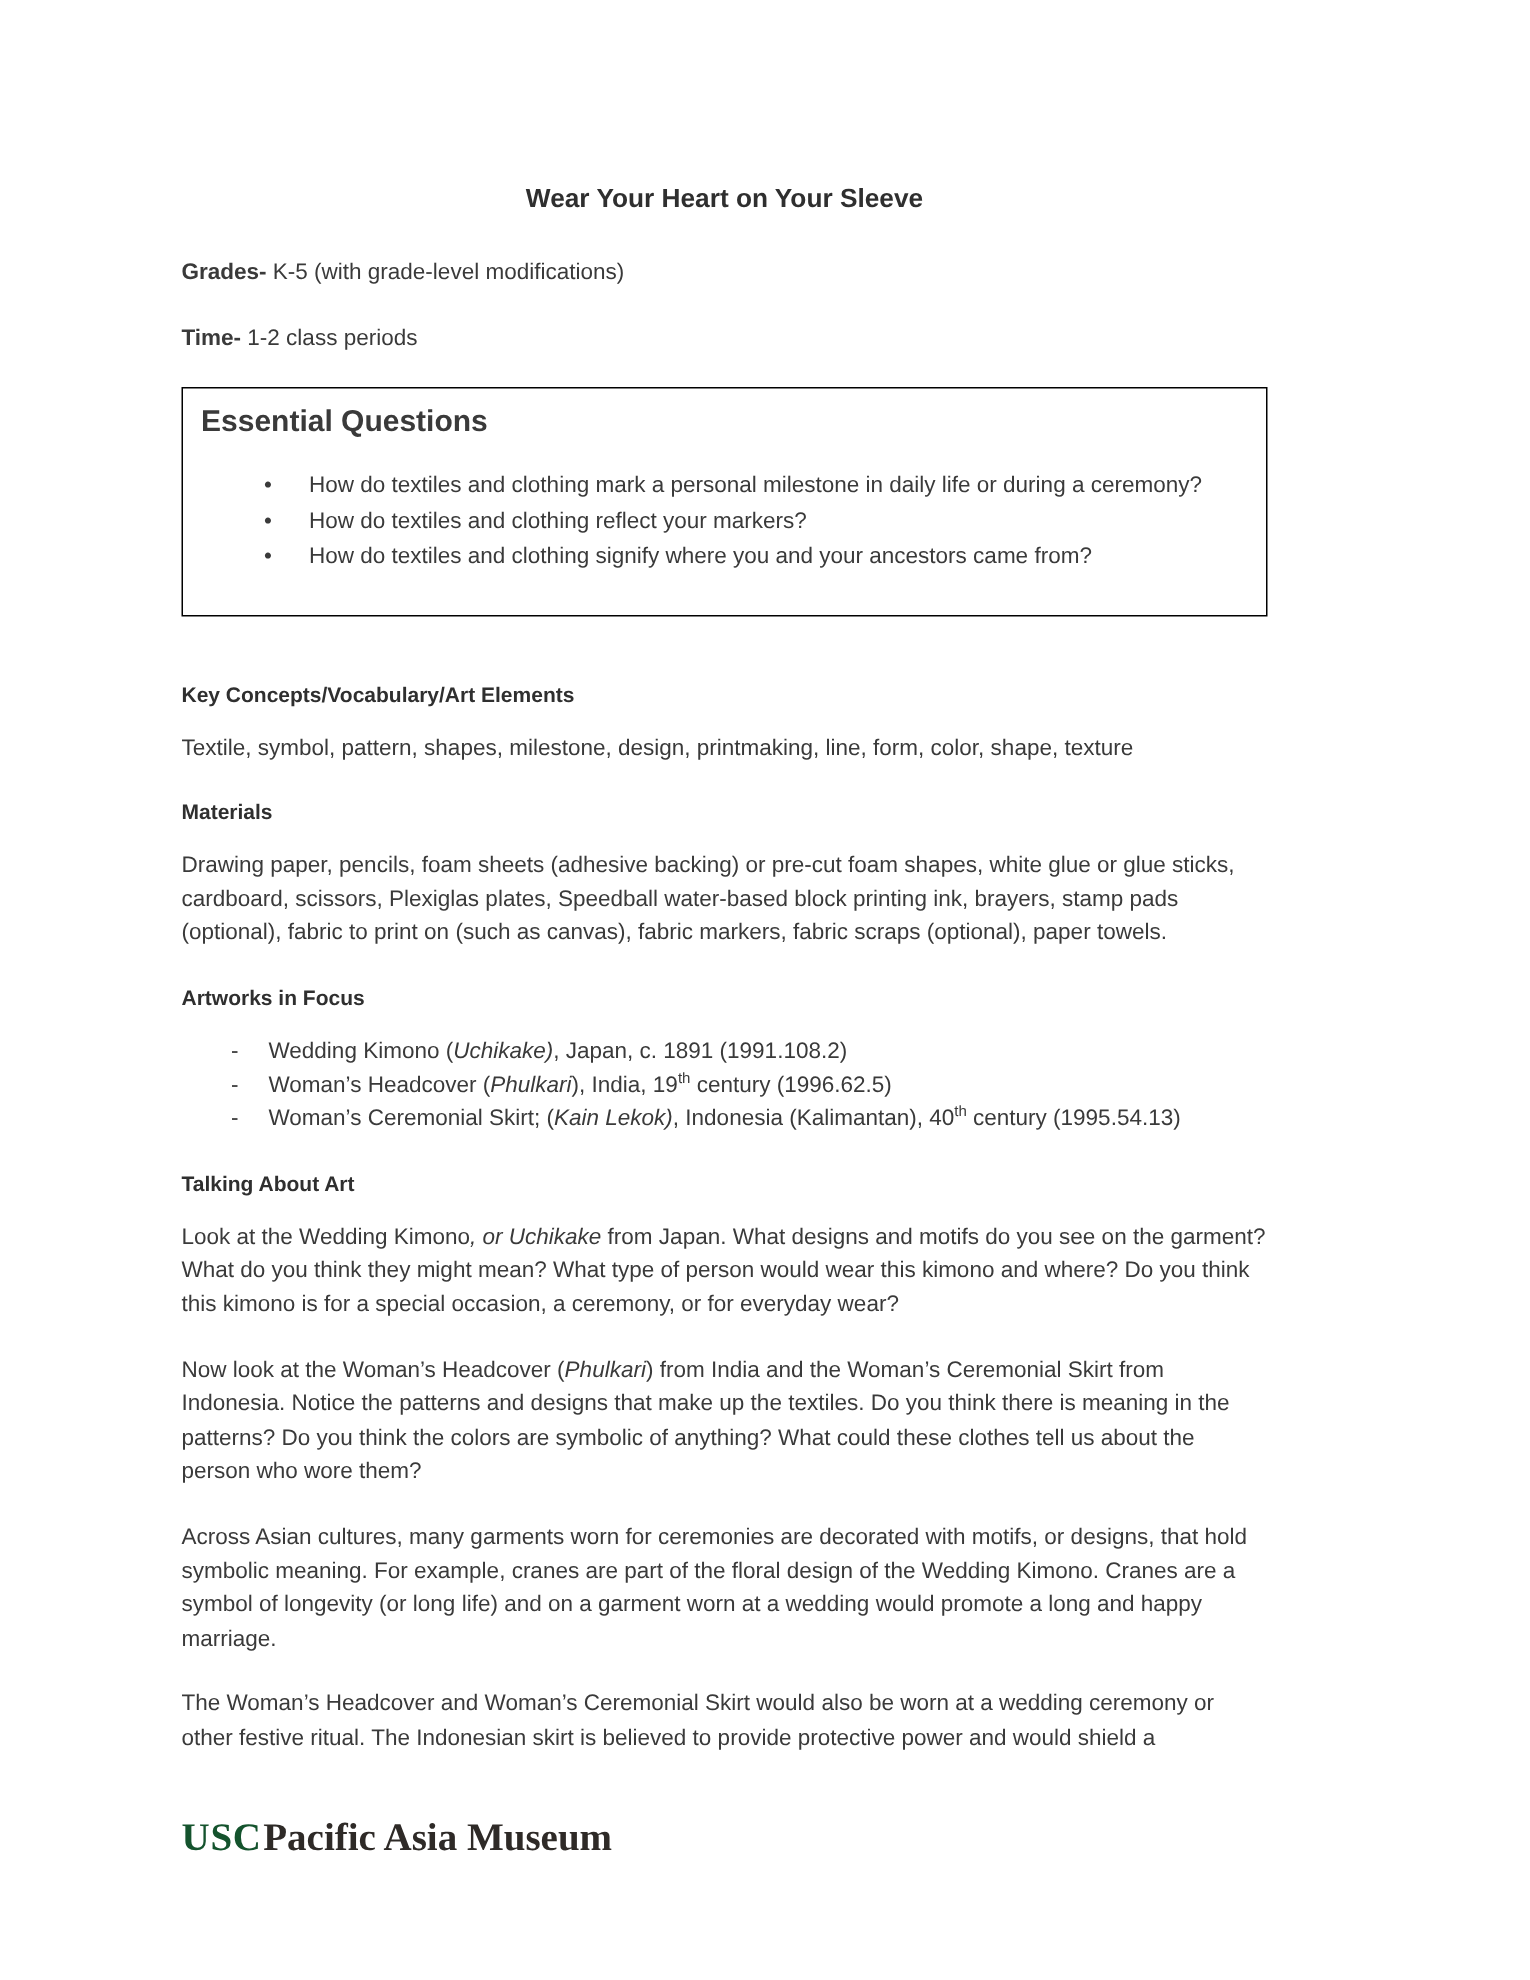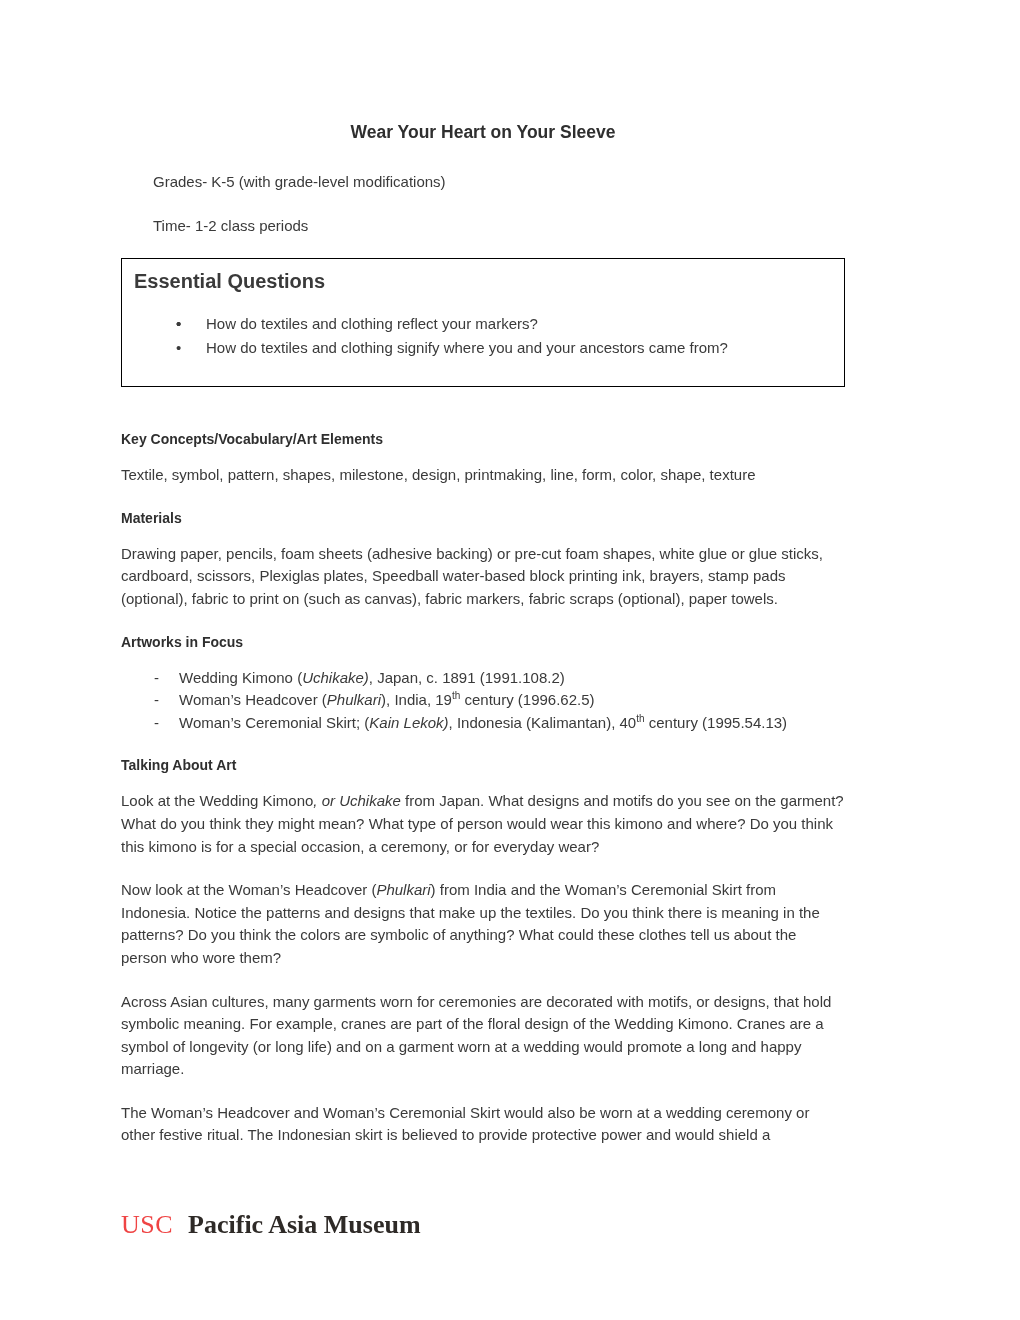--- a/index.html
+++ b/index.html
@@ -22,21 +22,21 @@
     font-weight: bold;
     text-align: center;
     margin: 0 0 28px 0;
     color: #2f2f2f;
   }
   p.body-text {
     font-size: 15px;
     line-height: 22.6px;
     margin: 0 0 21px 0;
   }
-  .b { font-weight: normal; margin-left: 32px; }
+  .b { font-weight: bold; }
   .i { font-style: italic; }
   sup.sup { font-size: 10px; line-height: 0; vertical-align: super; }
 
   .meta-line { margin-bottom: 22px; }
 
   .eq-box {
     border: 1.5px solid #000000;
     margin: 8px 0 44px 0;
     padding: 11px 16px 27px 12px;
   }
@@ -81,45 +81,45 @@
 
   .footer-logo {
     position: absolute;
     left: 121px;
     top: 1210px;
     font-family: "Liberation Serif", serif;
     font-size: 26px;
     white-space: nowrap;
   }
   .logo-usc {
-    font-weight: normal;
-    color: #ef4444;
+    font-weight: bold;
+    color: #14532d;
     letter-spacing: 0.5px;
   }
   .logo-rest {
     color: #2e2a27;
-    margin-left: 15px;
+    margin-left: 1px;
     font-weight: 600;
   }
 </style>
 </head>
 <body>
 
 <div class="page">
 
   <h1 class="doc-title">Wear Your Heart on Your Sleeve</h1>
 
   <p class="body-text meta-line"><span class="b">Grades-</span><span> K-5 (with grade-level modifications)</span></p>
 
   <p class="body-text meta-line"><span class="b">Time-</span><span> 1-2 class periods</span></p>
 
   <div class="eq-box">
     <div class="eq-heading">Essential Questions</div>
     <ul class="bullet-list">
-      <li><span class="marker">•</span></li>
+      <li><span class="marker">•</span><span>How do textiles and clothing mark a personal milestone in daily life or during a ceremony?</span></li>
       <li><span class="marker">•</span><span>How do textiles and clothing reflect your markers?</span></li>
       <li><span class="marker">•</span><span>How do textiles and clothing signify where you and your ancestors came from?</span></li>
     </ul>
   </div>
 
   <div class="section">
     <h2 class="section-heading">Key Concepts/Vocabulary/Art Elements</h2>
     <p class="body-text">Textile, symbol, pattern, shapes, milestone, design, printmaking, line, form, color, shape, texture</p>
   </div>
 

